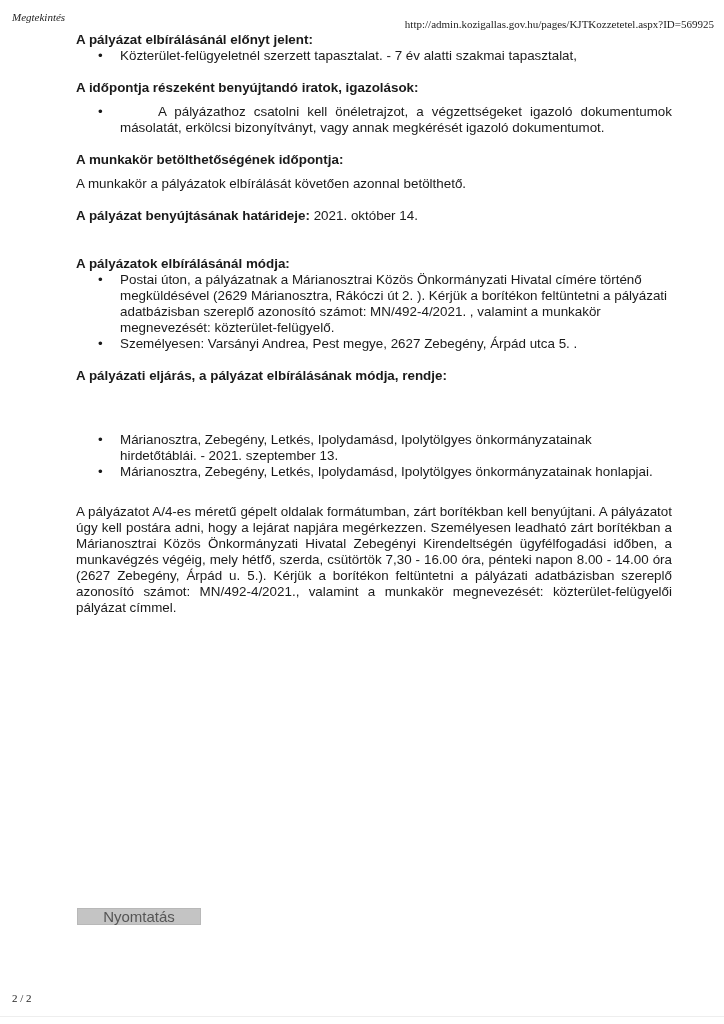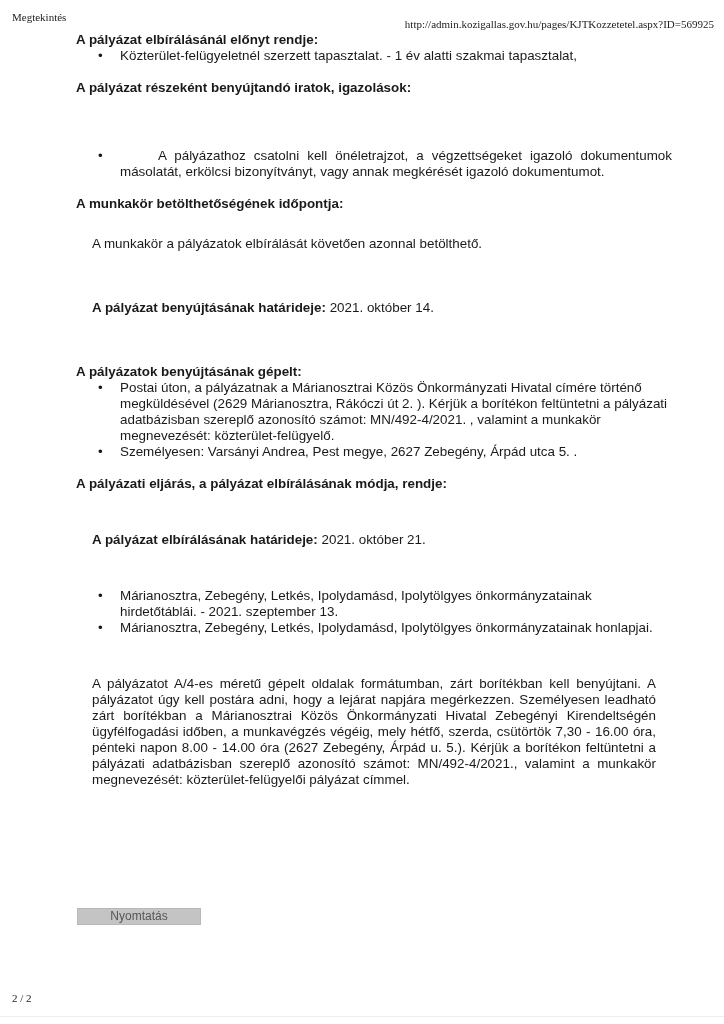--- a/index.html
+++ b/index.html
@@ -4,91 +4,90 @@
   <style>
     html, body { margin: 0; padding: 0; background: #ffffff; }
     body {
       width: 724px; height: 1024px; position: relative; overflow: hidden;
       color: #1a1a1a;
       font-family: "Liberation Sans", sans-serif;
     }
     .hdr-left, .hdr-right, .ftr-left, .ftr-right {
       position: absolute; font-family: "Liberation Serif", serif; font-size: 11px; color: #222;
     }
-    .hdr-left { left: 12px; top: 11px; }
+    .hdr-left { left: 12px; top: 11px; font-style: italic; }
     .hdr-right { right: 10px; top: 18px; }
     .ftr-left { left: 12px; top: 992px; }
     .ftr-right { right: 10px; top: 1044px; }
     .content {
       position: absolute; left: 76px; top: 32px; width: 596px;
       font-size: 13.4px; line-height: 16px;
     }
     .h { font-weight: bold; margin: 0; }
-    .p { margin: 16px; text-align: justify; }
+    .p { margin: 0; text-align: justify; }
     ul { margin: 0; padding: 0; list-style: none; }
     li { position: relative; padding-left: 44px; text-align: left; }
     li .bullet { position: absolute; left: 22px; top: 0; }
     .justify li { text-align: justify; }
-    .indent-first { text-indent: 38px; margin-top: 44px; }
+    .indent-first { text-indent: 38px; }
     .gap { height: 16px; }
     .gap-s { height: 8px; }
     .print-btn {
       position: absolute; left: 77px; top: 908px; width: 122px; height: 15px;
       background: #c4c4c4; border: 1px solid #b8b8b8;
-      font-family: "Liberation Sans", sans-serif; font-size: 12px; color: #555;
+      font-family: "Liberation Sans", sans-serif; font-size: 15px; color: #555;
       text-align: center; line-height: 15px; cursor: pointer;
     }
     .bottom-line { position: absolute; left: 0; right: 0; top: 1016px; height: 1px; background: #eee; }
   </style>
 </head>
 <body>
 
 <div class="hdr-left">Megtekintés</div>
 <div class="hdr-right">http://admin.kozigallas.gov.hu/pages/KJTKozzetetel.aspx?ID=569925</div>
 
 <div class="content">
 
-  <p class="h">A pályázat elbírálásánál előnyt rendje:</p>
+  <p class="h">A pályázat elbírálásánál előnyt jelent:</p>
   <ul>
-    <li><span class="bullet">•</span><span>Közterület-felügyeletnél szerzett tapasztalat. - 1 év alatti szakmai tapasztalat,</span></li>
+    <li><span class="bullet">•</span><span>Közterület-felügyeletnél szerzett tapasztalat. - 7 év alatti szakmai tapasztalat,</span></li>
   </ul>
   <div class="gap"></div>
 
-  <p class="h">A pályázat részeként benyújtandó iratok, igazolások:</p>
+  <p class="h">A időpontja részeként benyújtandó iratok, igazolások:</p>
   <div class="gap-s"></div>
   <ul class="justify">
     <li>
         <span class="bullet">•</span>
         <span style="display:block;" class="indent-first">A pályázathoz csatolni kell önéletrajzot, a végzettségeket igazoló dokumentumok másolatát, erkölcsi bizonyítványt, vagy annak megkérését igazoló dokumentumot.</span>
       </li>
   </ul>
   <div class="gap"></div>
 
   <p class="h">A munkakör betölthetőségének időpontja:</p>
   <div class="gap-s"></div>
   <p class="p">A munkakör a pályázatok elbírálását követően azonnal betölthető.</p>
   <div class="gap"></div>
 
   <p class="p"><b>A pályázat benyújtásának határideje:</b><span> 2021. október 14.</span></p>
   <div class="gap"></div>
 
   <div class="gap"></div>
 
-  <p class="h">A pályázatok benyújtásának gépelt:</p>
+  <p class="h">A pályázatok elbírálásánál módja:</p>
   <ul>
     <li><span class="bullet">•</span><span>Postai úton, a pályázatnak a Márianosztrai Közös Önkormányzati Hivatal címére történő megküldésével (2629 Márianosztra, Rákóczi út 2. ). Kérjük a borítékon feltüntetni a pályázati adatbázisban szereplő azonosító számot: MN/492-4/2021. , valamint a munkakör megnevezését: közterület-felügyelő.</span></li>
     <li><span class="bullet">•</span><span>Személyesen: Varsányi Andrea, Pest megye, 2627 Zebegény, Árpád utca 5. .</span></li>
   </ul>
   <div class="gap"></div>
 
   <p class="h">A pályázati eljárás, a pályázat elbírálásának módja, rendje:</p>
   <div class="gap-s"></div>
   <div class="gap"></div>
 
-  <p class="p"><b>A pályázat elbírálásának határideje:</b><span> 2021. október 21.</span></p>
   <div class="gap"></div>
 
   <div class="gap-s"></div>
   <ul>
     <li><span class="bullet">•</span><span>Márianosztra, Zebegény, Letkés, Ipolydamásd, Ipolytölgyes önkormányzatainak hirdetőtáblái. - 2021. szeptember 13.</span></li>
     <li><span class="bullet">•</span><span>Márianosztra, Zebegény, Letkés, Ipolydamásd, Ipolytölgyes önkormányzatainak honlapjai.</span></li>
   </ul>
   <div class="gap"></div>
 
   <div class="gap-s"></div>

